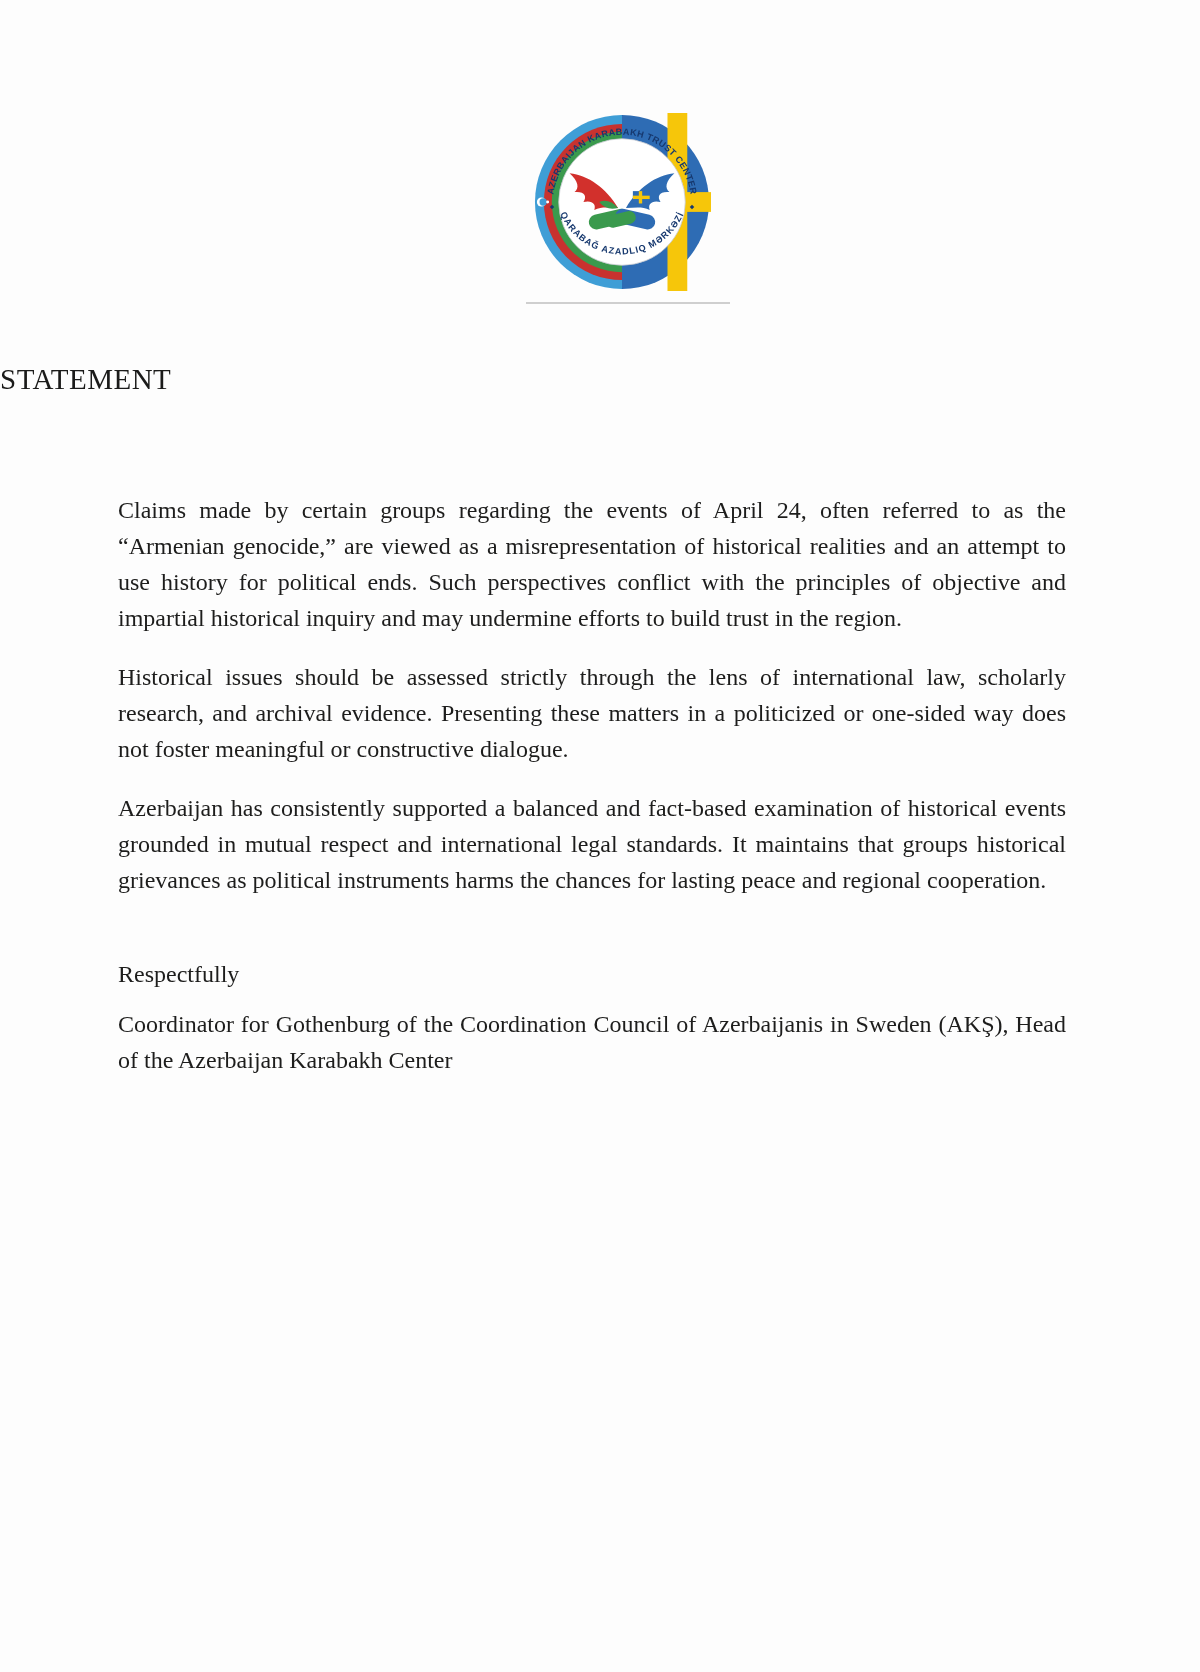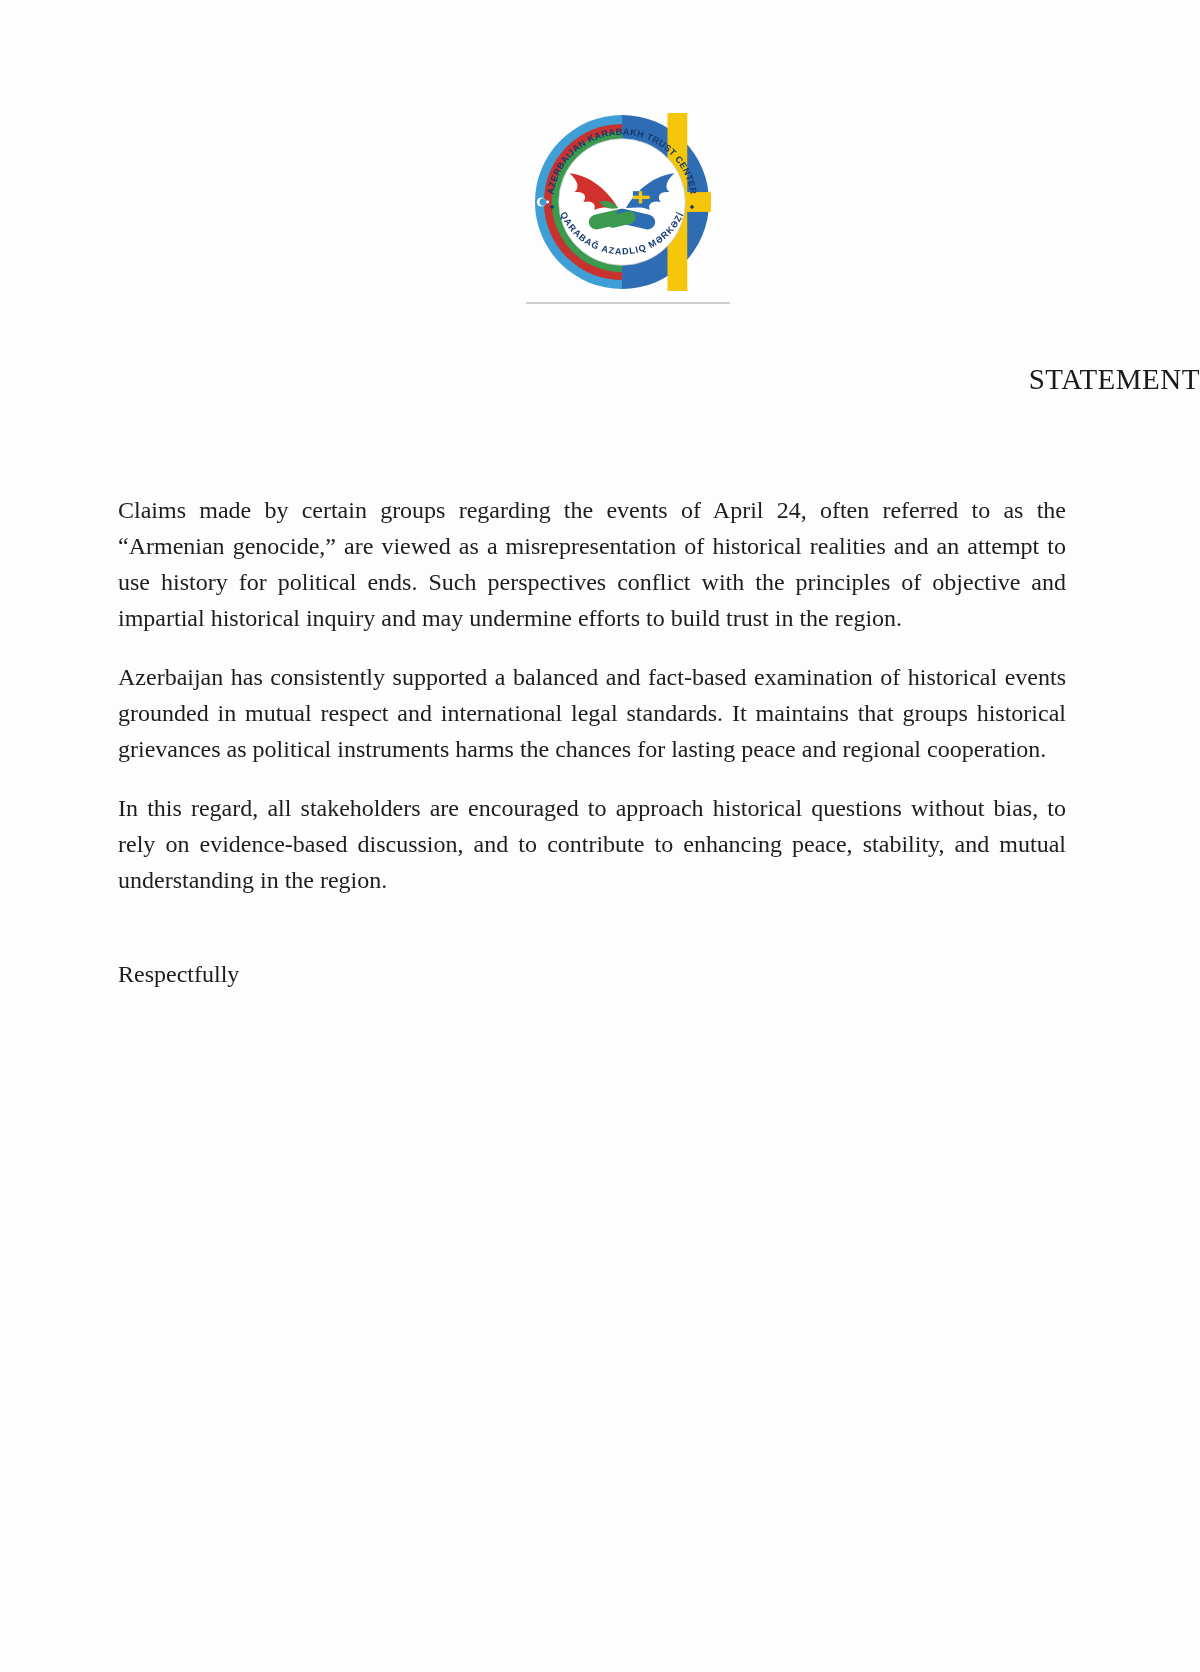--- a/index.html
+++ b/index.html
@@ -18,22 +18,21 @@
     transform:translateX(22px);
   }
   .logo-underline{
     width:204px;height:2px;background:#cfcfcf;
     margin:7px auto 0;transform:translateX(28px);
   }
 
   
   .doc-title{
     margin-top:57px;
-    text-align:right;
-    padding-left:60px; 
+    text-align:left;
     font-size:29px;line-height:36px;
     font-weight:normal;
     letter-spacing:0.5px;
     color:#1b1b1a;
   }
 
   
   .content{
     width:948px;
     margin:95px 0 0 118px;
@@ -109,21 +108,22 @@
         <rect x="74" y="101" width="30" height="13" rx="6.5" transform="rotate(-13 89 107)" fill="#3a9a4d"></rect>
       </g>
     </svg>
   </div>
   <div class="logo-underline"></div>
 
   <div class="doc-title">STATEMENT</div>
 
   <div class="content">
     <p>Claims made by certain groups regarding the events of April 24, often referred to as the “Armenian genocide,” are viewed as a misrepresentation of historical realities and an attempt to use history for political ends. Such perspectives conflict with the principles of objective and impartial historical inquiry and may undermine efforts to build trust in the region.</p>
+    <p>Historical issues should be assessed strictly through the lens of international law, scholarly research, and archival evidence. Presenting these matters in a politicized or one-sided way does not foster meaningful or constructive dialogue.</p>
     <p>Azerbaijan has consistently supported a balanced and fact-based examination of historical events grounded in mutual respect and international legal standards. It maintains that groups historical grievances as political instruments harms the chances for lasting peace and regional cooperation.</p>
-    <p>In this regard, all stakeholders are encouraged to approach historical questions without bias, to rely on evidence-based discussion, and to contribute to enhancing peace, stability, and mutual understanding in the region.</p>
 
     <div class="signature">
       <p>Respectfully</p>
+      <p class="role">Coordinator for Gothenburg of the Coordination Council of Azerbaijanis in Sweden (AKŞ), Head of the Azerbaijan Karabakh Center</p>
     </div>
   </div>
 
 </div>
 
 </body></html>

